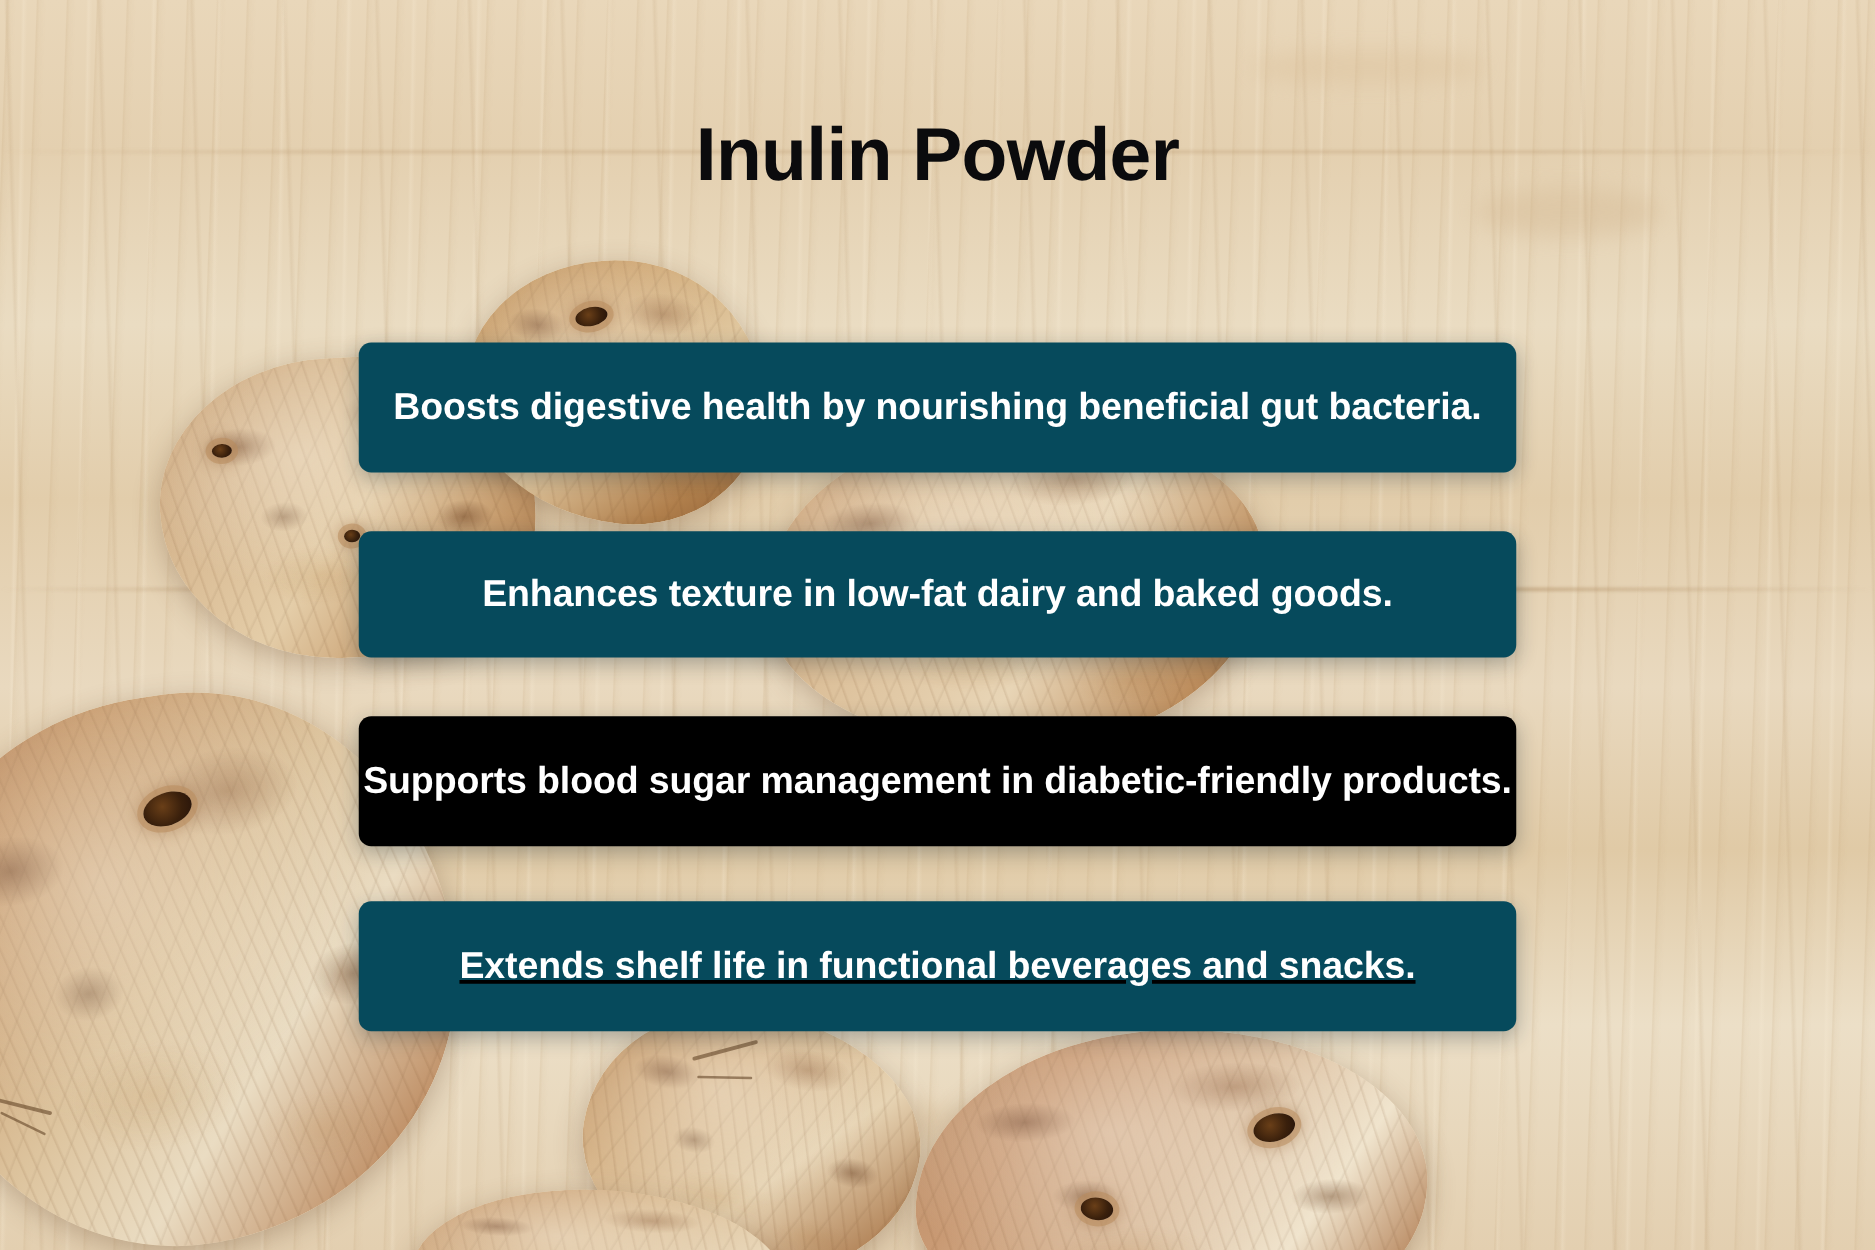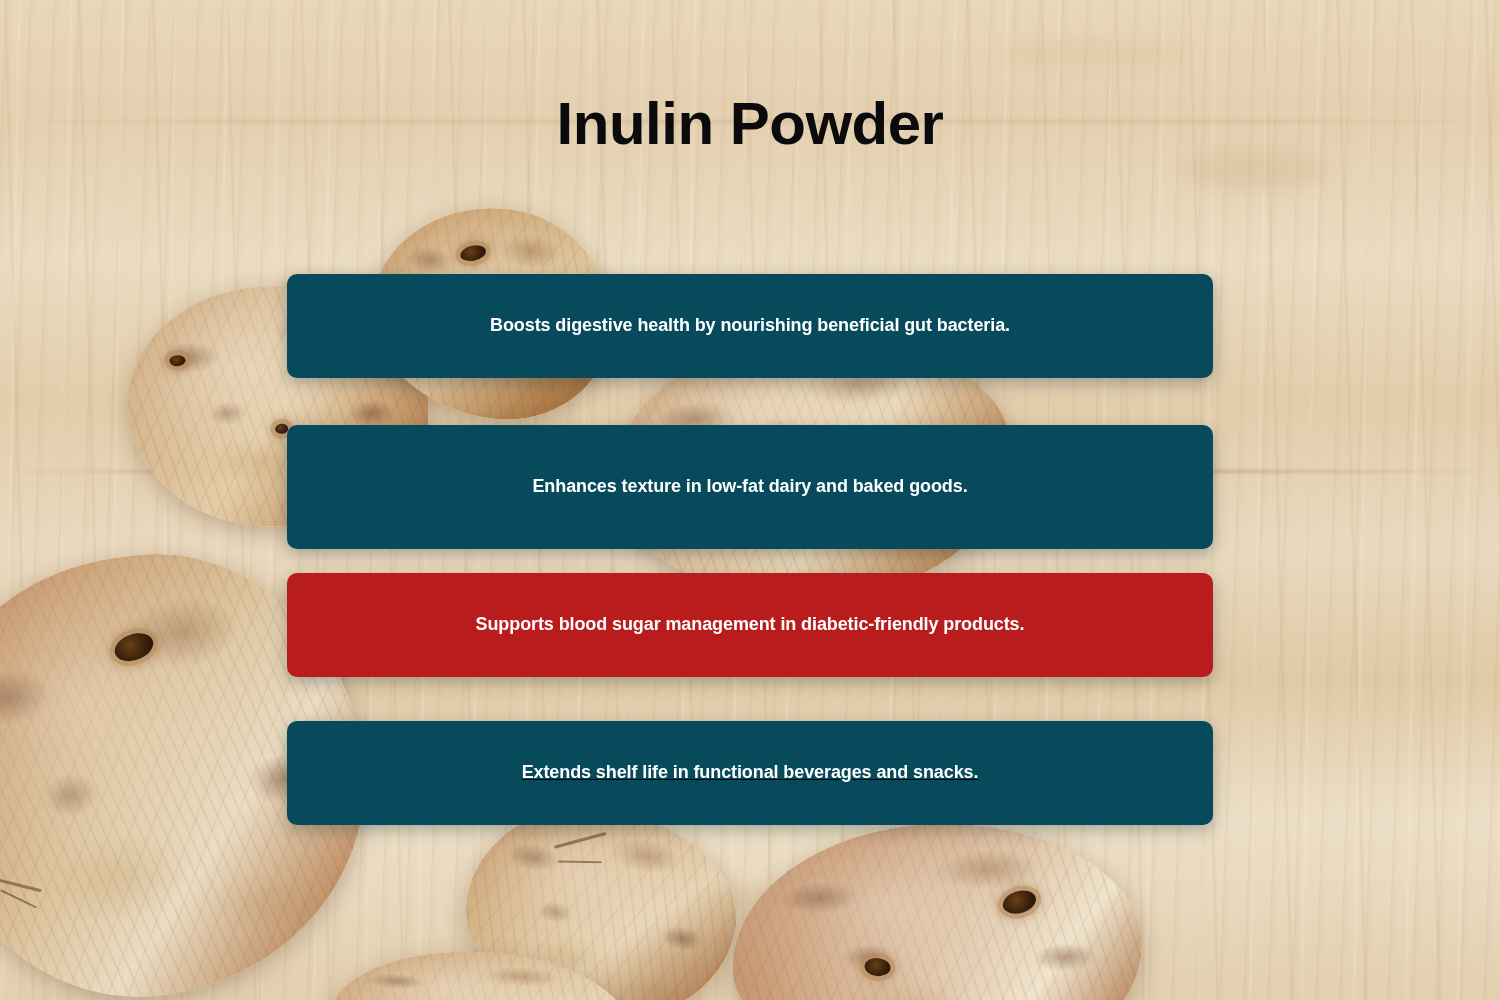--- a/index.html
+++ b/index.html
@@ -176,30 +176,30 @@
     left: 0;
     width: 926px;
     border-radius: 10px;
     display: flex;
     align-items: center;
     justify-content: center;
     padding: 0 14px;
     box-shadow: 0 5px 16px rgba(20,40,50,.30);
   }
   .bar-text {
-    font-size: 18px;
+    font-size: 30px;
     font-weight: 700;
     color: #ffffff;
     letter-spacing: -0.1px;
     text-align: center;
     line-height: 1.2;
     white-space: nowrap;
   }
   .bar-1 { top: 0px;   height: 104px; }
-  .bar-2 { top: 151px; height: 124px; }
+  .bar-2 { top: 151px; height: 101px; }
   .bar-3 { top: 299px; height: 104px; }
   .bar-4 { top: 447px; height: 104px; text-decoration: underline; }
 </style>
 </head>
 <body>
 
 <div class="canvas">
 
   <div class="wood-base"></div>
   <div class="wood-grain"></div>
@@ -291,21 +291,21 @@
   <div class="bars">
 
     <div class="bar bar-1" style="background:#064a5c;">
       <span class="bar-text">Boosts digestive health by nourishing beneficial gut bacteria.</span>
     </div>
 
     <div class="bar bar-2" style="background:#064a5c;">
       <span class="bar-text">Enhances texture in low-fat dairy and baked goods.</span>
     </div>
 
-    <div class="bar bar-3" style="background:#b91c1c;">
+    <div class="bar bar-3" style="background:#000000;">
       <span class="bar-text">Supports blood sugar management in diabetic-friendly products.</span>
     </div>
 
     <div class="bar bar-4" style="background:#064a5c;">
       <span class="bar-text">Extends shelf life in functional beverages and snacks.</span>
     </div>
 
   </div>
 
 </div>

